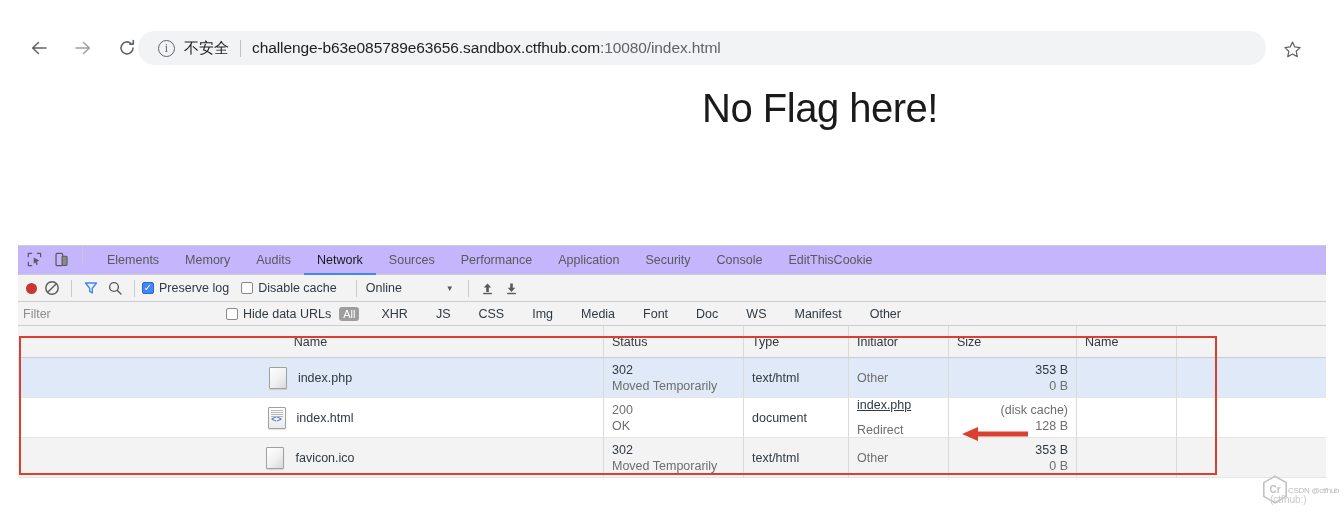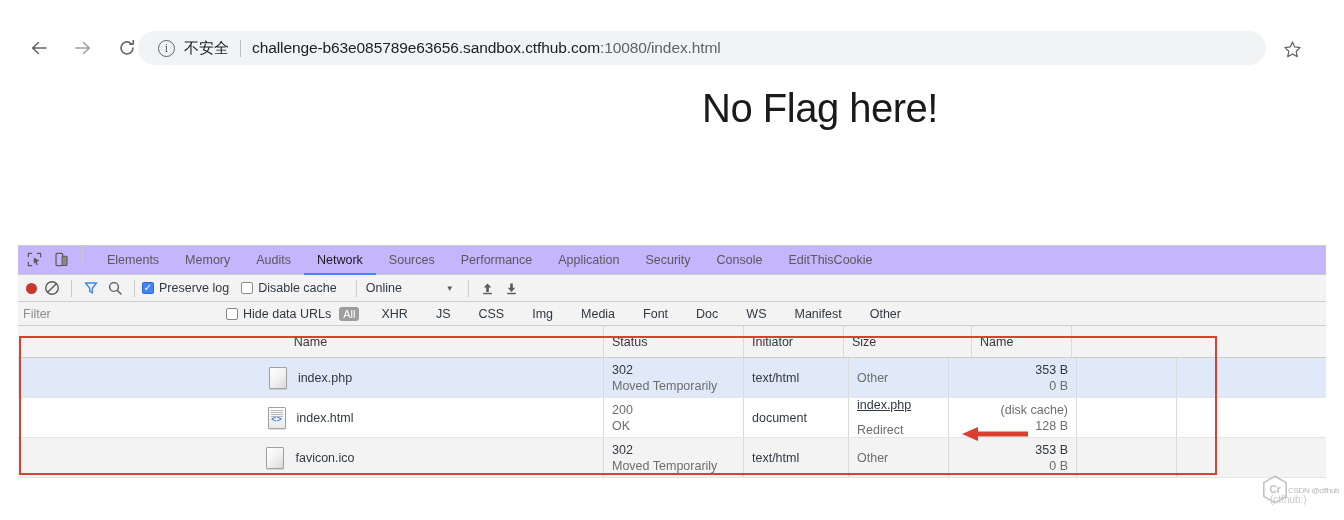--- a/index.html
+++ b/index.html
@@ -338,20 +338,21 @@
         <span class="chip">Manifest</span>
         <span class="chip">Other</span>
       </span>
     </div>
 
     <div class="dt-table">
 
       <div class="trow head">
         <div class="cell c-name">Name</div>
         <div class="cell c-status">Status</div>
+        <div class="cell c-type">Type</div>
         <div class="cell c-init">Initiator</div>
         <div class="cell c-size" style="align-items:flex-start;">Size</div>
         <div class="cell c-time">Name</div>
         <div class="cell c-pad"></div>
       </div>
 
       <div class="trow data sel">
         <div class="cell c-name">
           <span class="fileicon"></span>
           <span class="fname">index.php</span>

